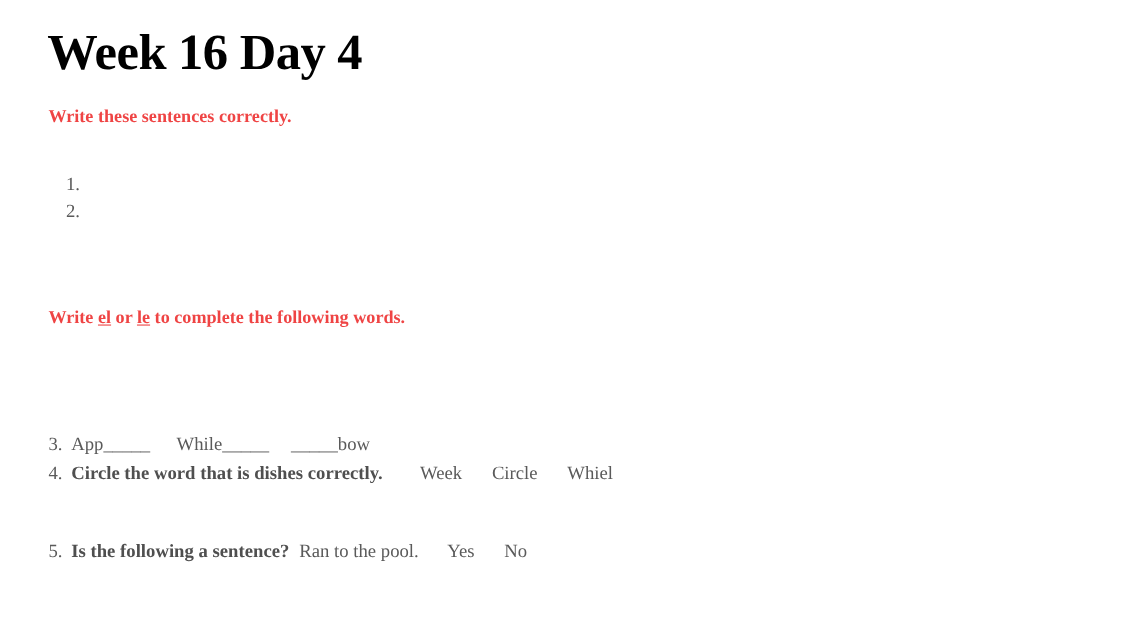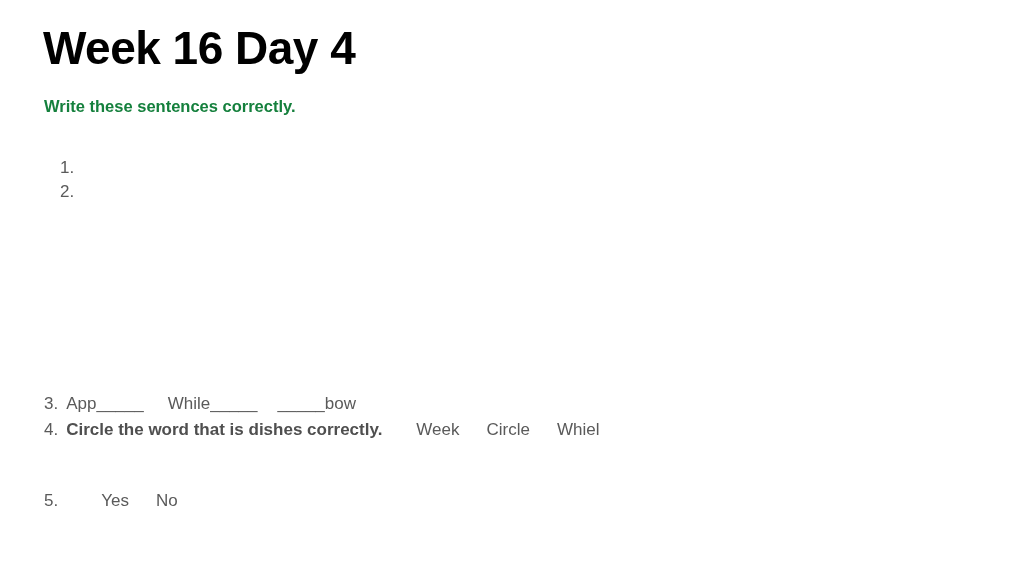--- a/index.html
+++ b/index.html
@@ -16,20 +16,21 @@
     position: relative;
     -webkit-font-smoothing: antialiased;
   }
 
   .page {
     position: relative;
     width: 1012px;
     height: 576px;
     box-sizing: border-box;
     padding: 0;
+    font-family: Liberation Serif, serif;
   }
 
   
   .page-title {
     position: absolute;
     left: 43px;
     top: 20px;
     margin: 0;
     font-size: 46px;
     line-height: 56px;
@@ -38,21 +39,21 @@
     letter-spacing: -0.5px;
     white-space: nowrap;
   }
 
   
   .instruction {
     position: absolute;
     font-size: 16.5px;
     line-height: 22px;
     font-weight: bold;
-    color: #15803d;
+    color: #ef4444;
     white-space: nowrap;
     text-align: center;
   }
   .instruction-1 { left: 44px; top: 95px; }
   .instruction-2 { left: 44px; top: 278px; }
 
   .instruction u {
     text-decoration: underline;
     text-underline-offset: 1px;
   }
@@ -141,20 +142,23 @@
 
   <ol class="sentence-list">
     <li class="sentence-item">
       <span class="num">1.</span>
     </li>
     <li class="sentence-item">
       <span class="num">2.</span>
     </li>
   </ol>
 
+  <div class="instruction instruction-2">
+    <span>Write </span><u>el</u><span> or </span><u>le</u><span> to complete the following words.</span>
+  </div>
 
   <div class="exercise ex-3">
     <span class="ex-num">3.</span>
     <span class="blank-group">
       <span class="blank-word">App</span>
         <span class="blank-word">_____</span>
     </span>
     <span class="gap-lg"></span>
     <span class="blank-group">
       <span class="blank-word">While</span>
@@ -173,20 +177,22 @@
     <span class="after-prompt-gap"></span>
     <span class="choice">Week</span>
     <span class="choice-gap"></span>
     <span class="choice">Circle</span>
     <span class="choice-gap"></span>
     <span class="choice">Whiel</span>
   </div>
 
   <div class="exercise ex-5">
     <span class="ex-num">5.</span>
+    <span class="ex-prompt-bold">Is the following a sentence?</span>
     <span class="after-prompt-gap-sm"></span>
+    <span class="ex-plain">Ran to the pool.</span>
     <span class="sentence-gap"></span>
     <span class="choice">Yes</span>
     <span class="choice-gap"></span>
     <span class="choice">No</span>
   </div>
 
 </div>
 
 </body></html>

